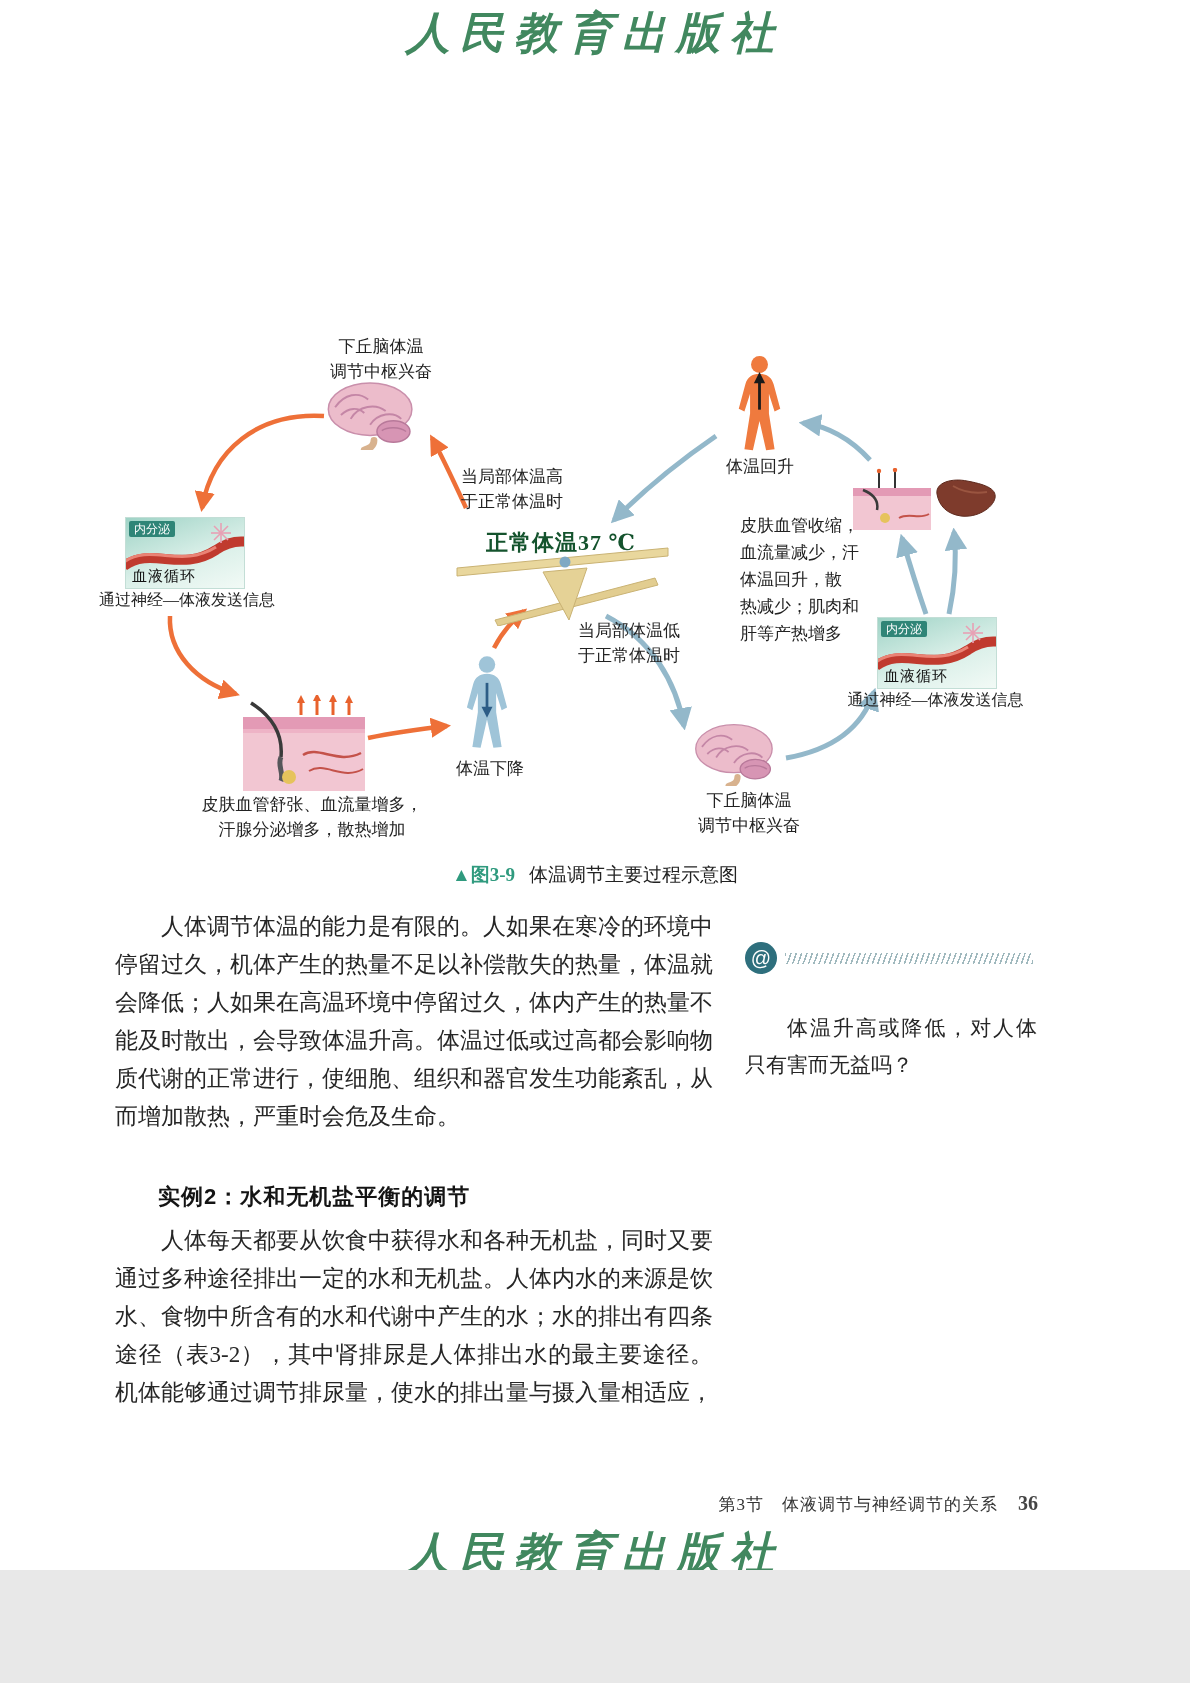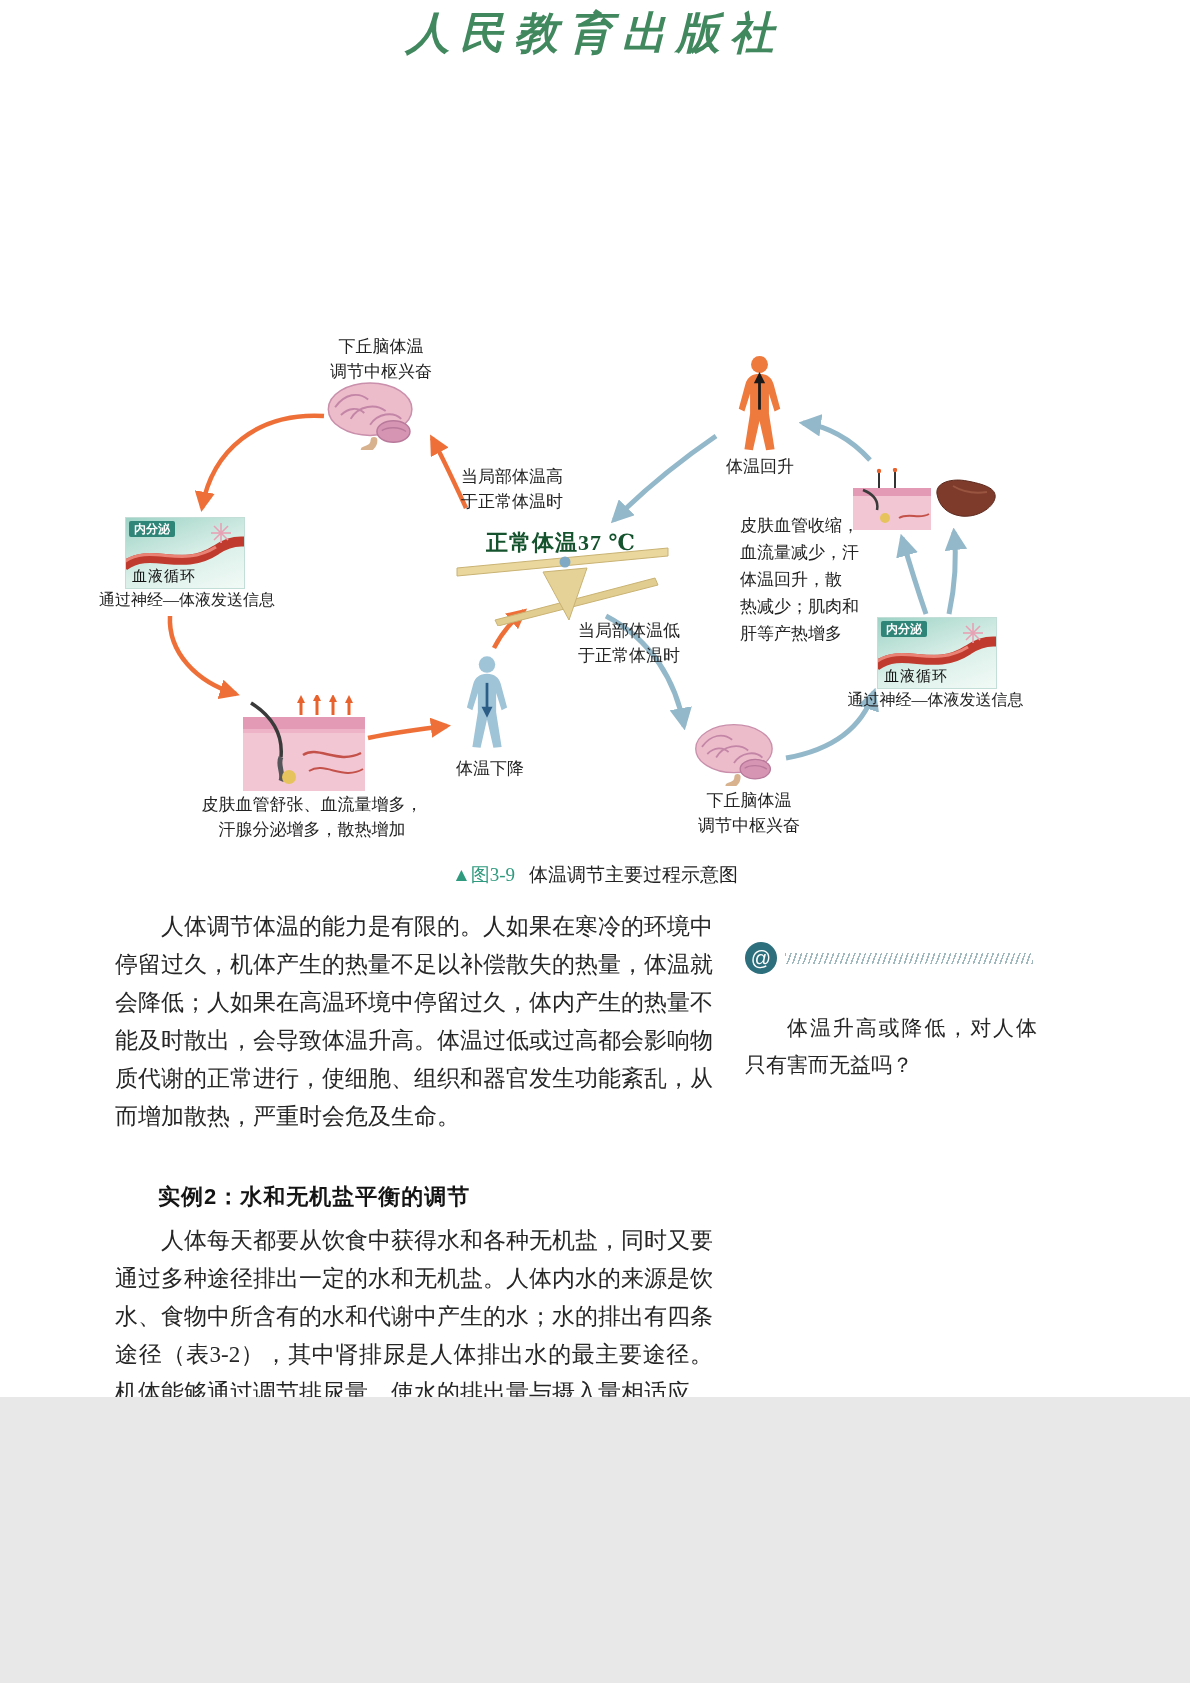--- a/index.html
+++ b/index.html
@@ -1,17 +1,17 @@
 <!DOCTYPE html>
 <html><head>
 <meta charset="utf-8">
 <style>
   html,body { margin:0; padding:0; background:#e8e8e8; }
   .page {
-    position:relative; width:1190px; height:1397px; margin:0 auto;
+    position:relative; width:1190px; height:1570px; margin:0 auto;
     background:#ffffff; overflow:hidden;
     font-family:"Liberation Serif","DejaVu Serif",serif; color:#262626;
   }
   .logo {
     position:absolute; left:0; width:1190px; text-align:center;
     color:#41885f; font-size:44px; font-style:italic; font-weight:bold;
     letter-spacing:10px; line-height:56px;
   }
   .logo-top { top:6px; }
   .logo-bottom { top:1526px; }
@@ -37,37 +37,36 @@
   .endo-box {
     position:absolute; width:118px; height:70px;
     background:linear-gradient(160deg,#9fd3c6 0%, #d9efe8 55%, #f2faf6 100%);
     box-shadow:0 0 0 1px #c3ded6;
   }
   .endo-tag {
     position:absolute; top:3px; left:3px; z-index:2;
     background:#2f8577; color:#fff; font-size:12px; line-height:16px;
     padding:0 5px; border-radius:2px;
     font-family:"Liberation Sans","DejaVu Sans",sans-serif;
-    font-weight:bold;
   }
   .endo-box svg { position:absolute; inset:0; width:100%; height:100%; }
   .blood-label {
     position:absolute; bottom:2px; left:6px; z-index:2;
     font-size:15px; color:#111; letter-spacing:1px;
   }
   .normal-temp {
     position:absolute; font-size:22px; font-weight:bold; color:#14532d;
     z-index:3; letter-spacing:1px;
   }
 
   .caption {
     position:absolute; top:862px; left:0; width:1190px; text-align:center;
     font-size:19px; color:#222;
   }
-  .cap-label { color:#2f9a7e; font-weight:normal; margin-right:14px; }
+  .cap-label { color:#2f9a7e; font-weight:bold; margin-right:14px; }
 
   
   .sidebar { position:absolute; left:745px; top:942px; width:292px; }
   .at-row { display:flex; align-items:center; gap:8px; }
   .at-icon {
     width:32px; height:32px; border-radius:50%; background:#2e6f7d;
     color:#fff; display:inline-flex; align-items:center; justify-content:center;
     font-size:20px; font-family:"Liberation Sans","DejaVu Sans",sans-serif;
     flex:0 0 auto;
   }

